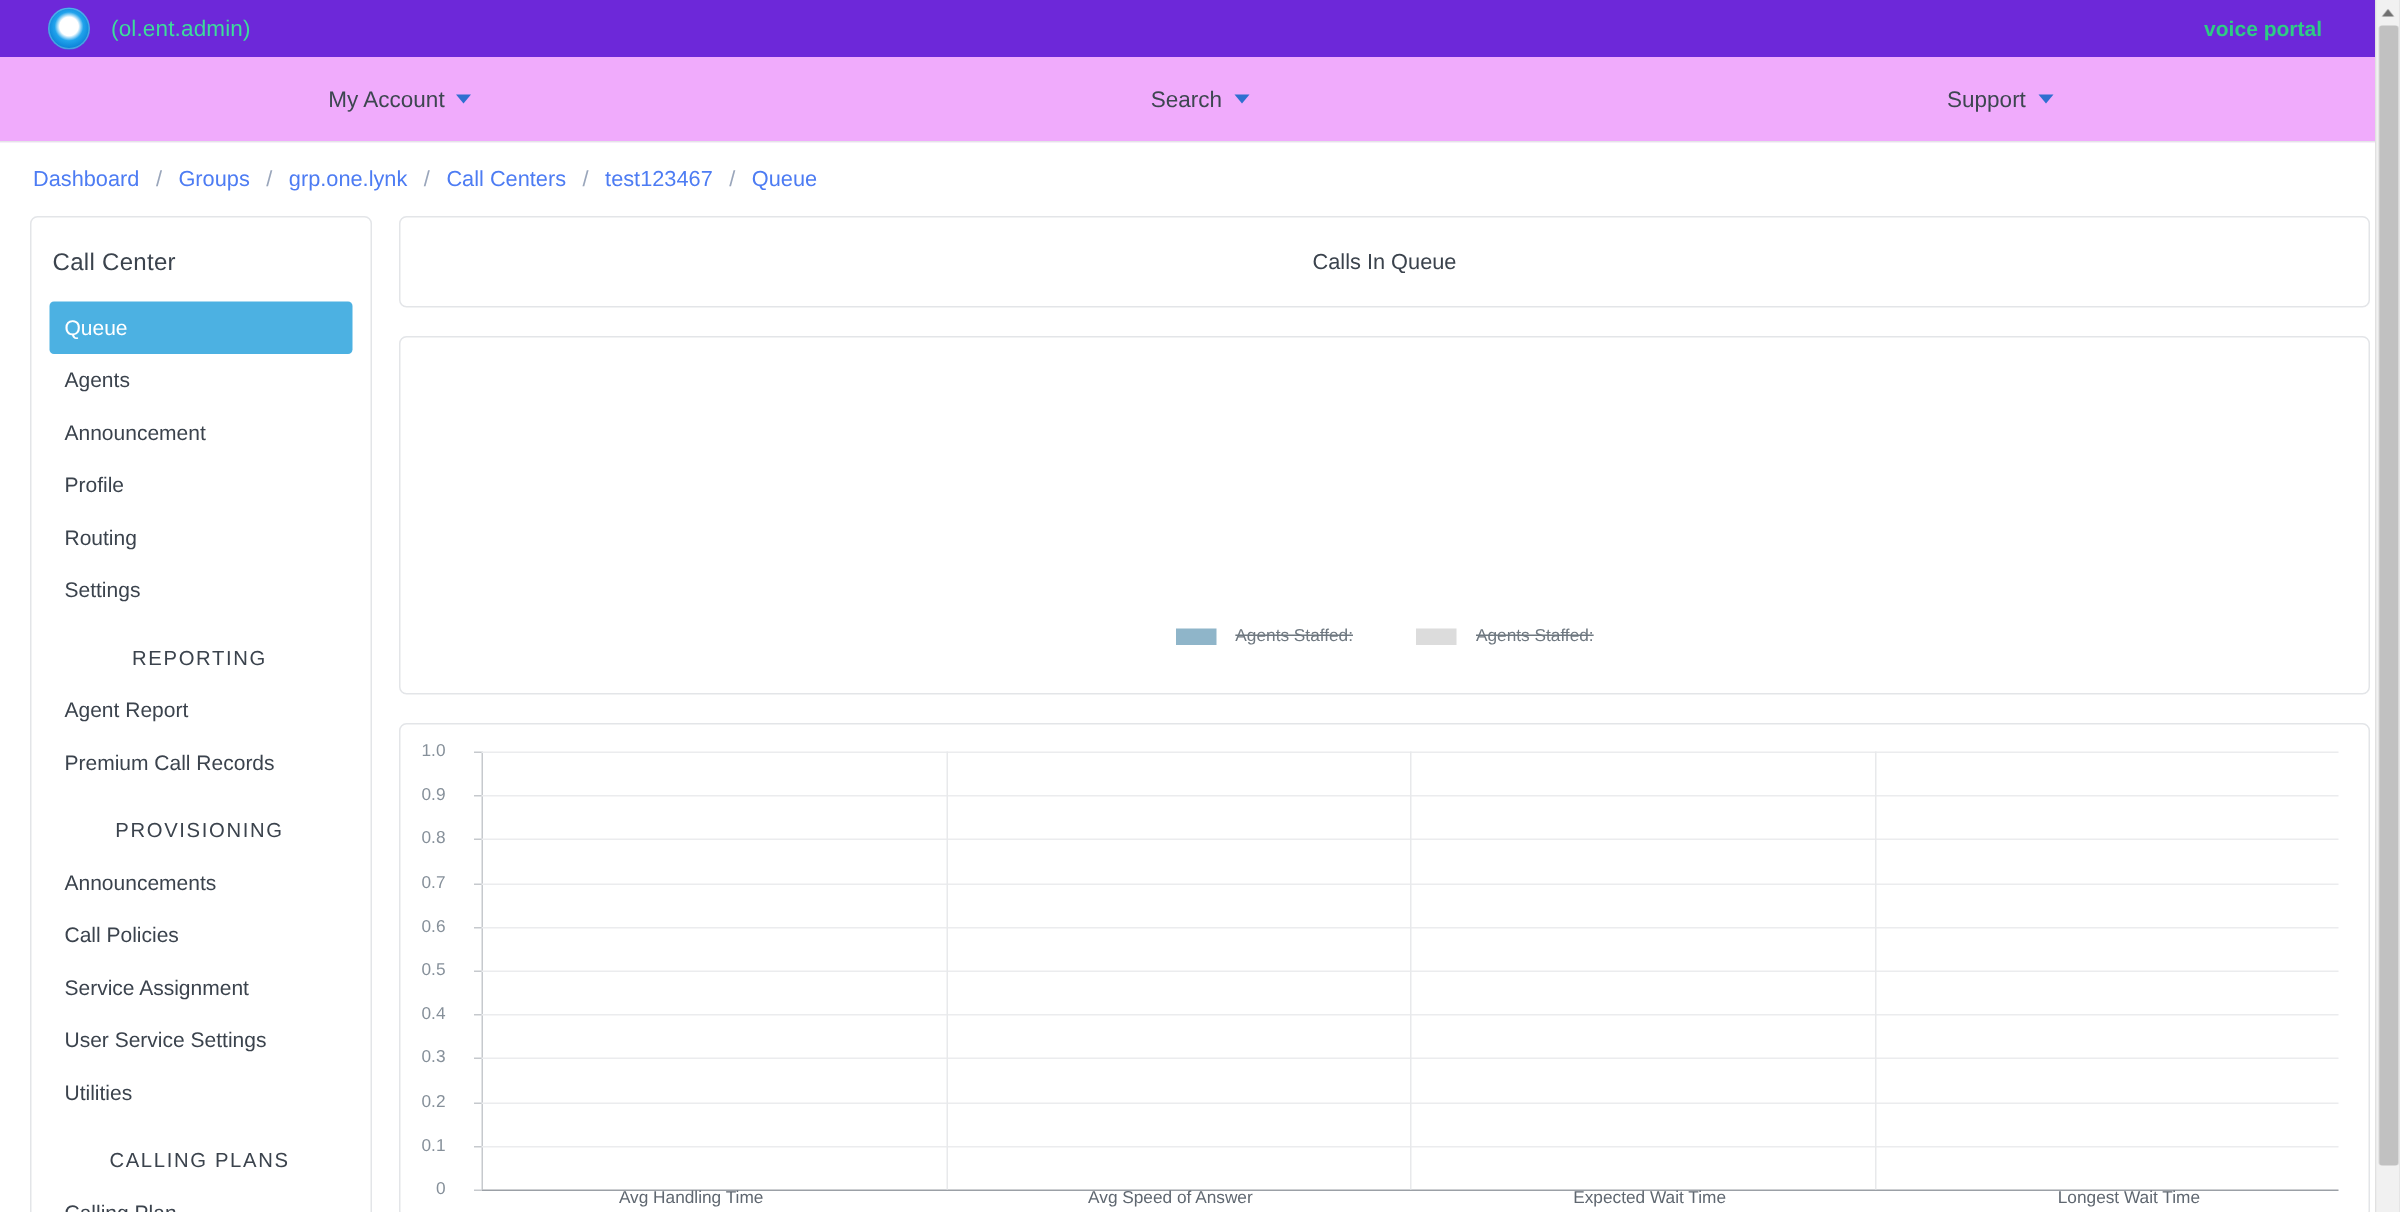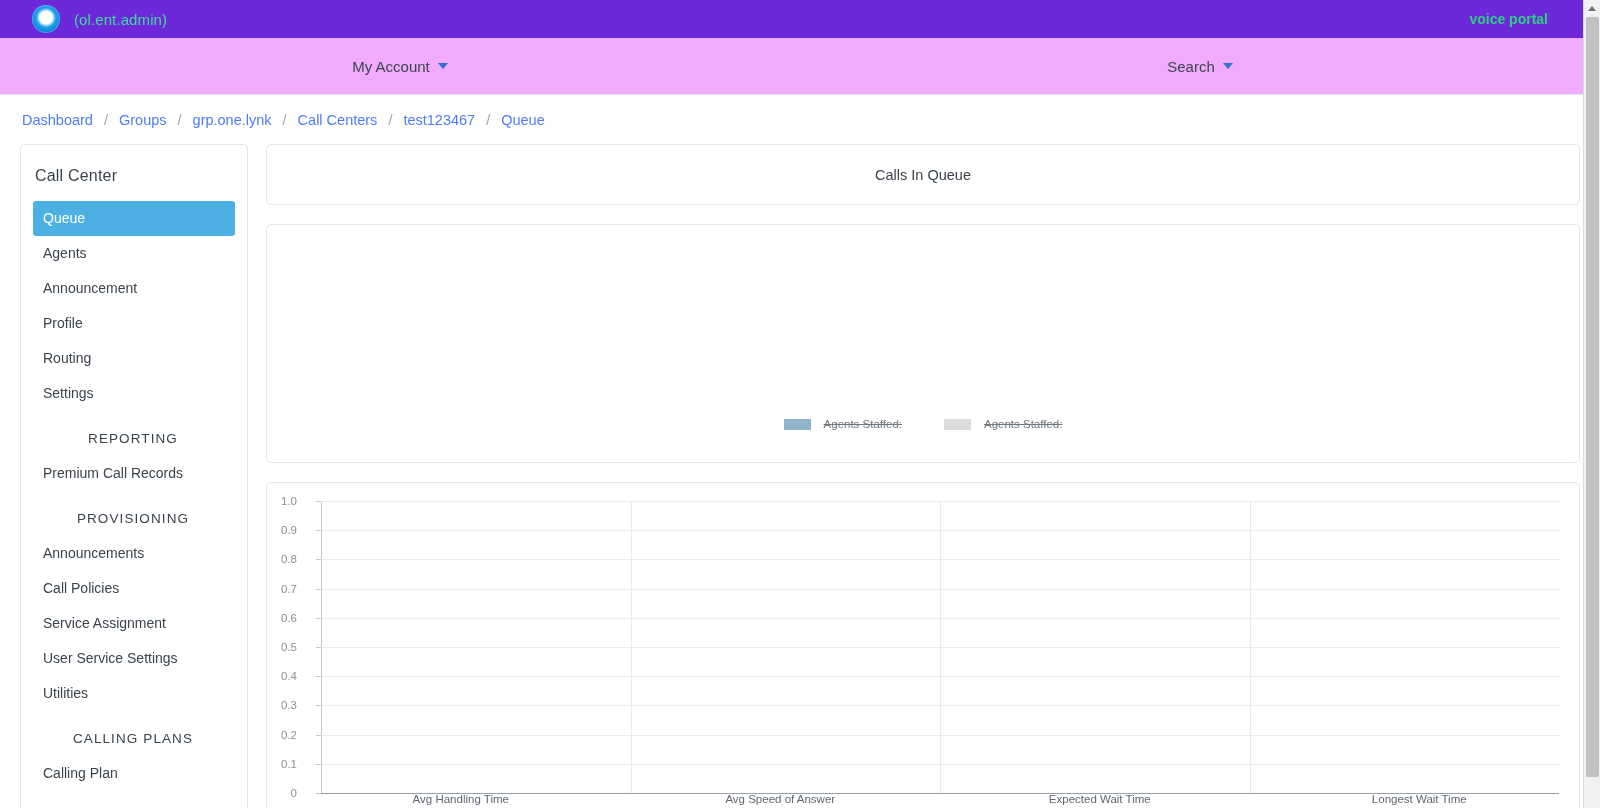--- a/index.html
+++ b/index.html
@@ -249,20 +249,24 @@
 
 <div class="navbar">
   <div class="nav-item">
     <span>My Account</span>
     <span class="caret"></span>
   </div>
   <div class="nav-item">
     <span>Search</span>
     <span class="caret"></span>
   </div>
+  <div class="nav-item">
+    <span>Support</span>
+    <span class="caret"></span>
+  </div>
 </div>
 
 <div class="breadcrumb">
   <span class="crumb">Dashboard</span>
   <span class="crumb-sep">/</span>
   <span class="crumb">Groups</span>
   <span class="crumb-sep">/</span>
   <span class="crumb">grp.one.lynk</span>
   <span class="crumb-sep">/</span>
   <span class="crumb">Call Centers</span>
@@ -278,20 +282,21 @@
     <div class="sb-title">Call Center</div>
 
     <div class="sb-item active">Queue</div>
     <div class="sb-item">Agents</div>
     <div class="sb-item">Announcement</div>
     <div class="sb-item">Profile</div>
     <div class="sb-item">Routing</div>
     <div class="sb-item">Settings</div>
 
     <div class="sb-head">REPORTING</div>
+    <div class="sb-item">Agent Report</div>
     <div class="sb-item">Premium Call Records</div>
 
     <div class="sb-head">PROVISIONING</div>
     <div class="sb-item">Announcements</div>
     <div class="sb-item">Call Policies</div>
     <div class="sb-item">Service Assignment</div>
     <div class="sb-item">User Service Settings</div>
     <div class="sb-item">Utilities</div>
 
     <div class="sb-head">CALLING PLANS</div>

